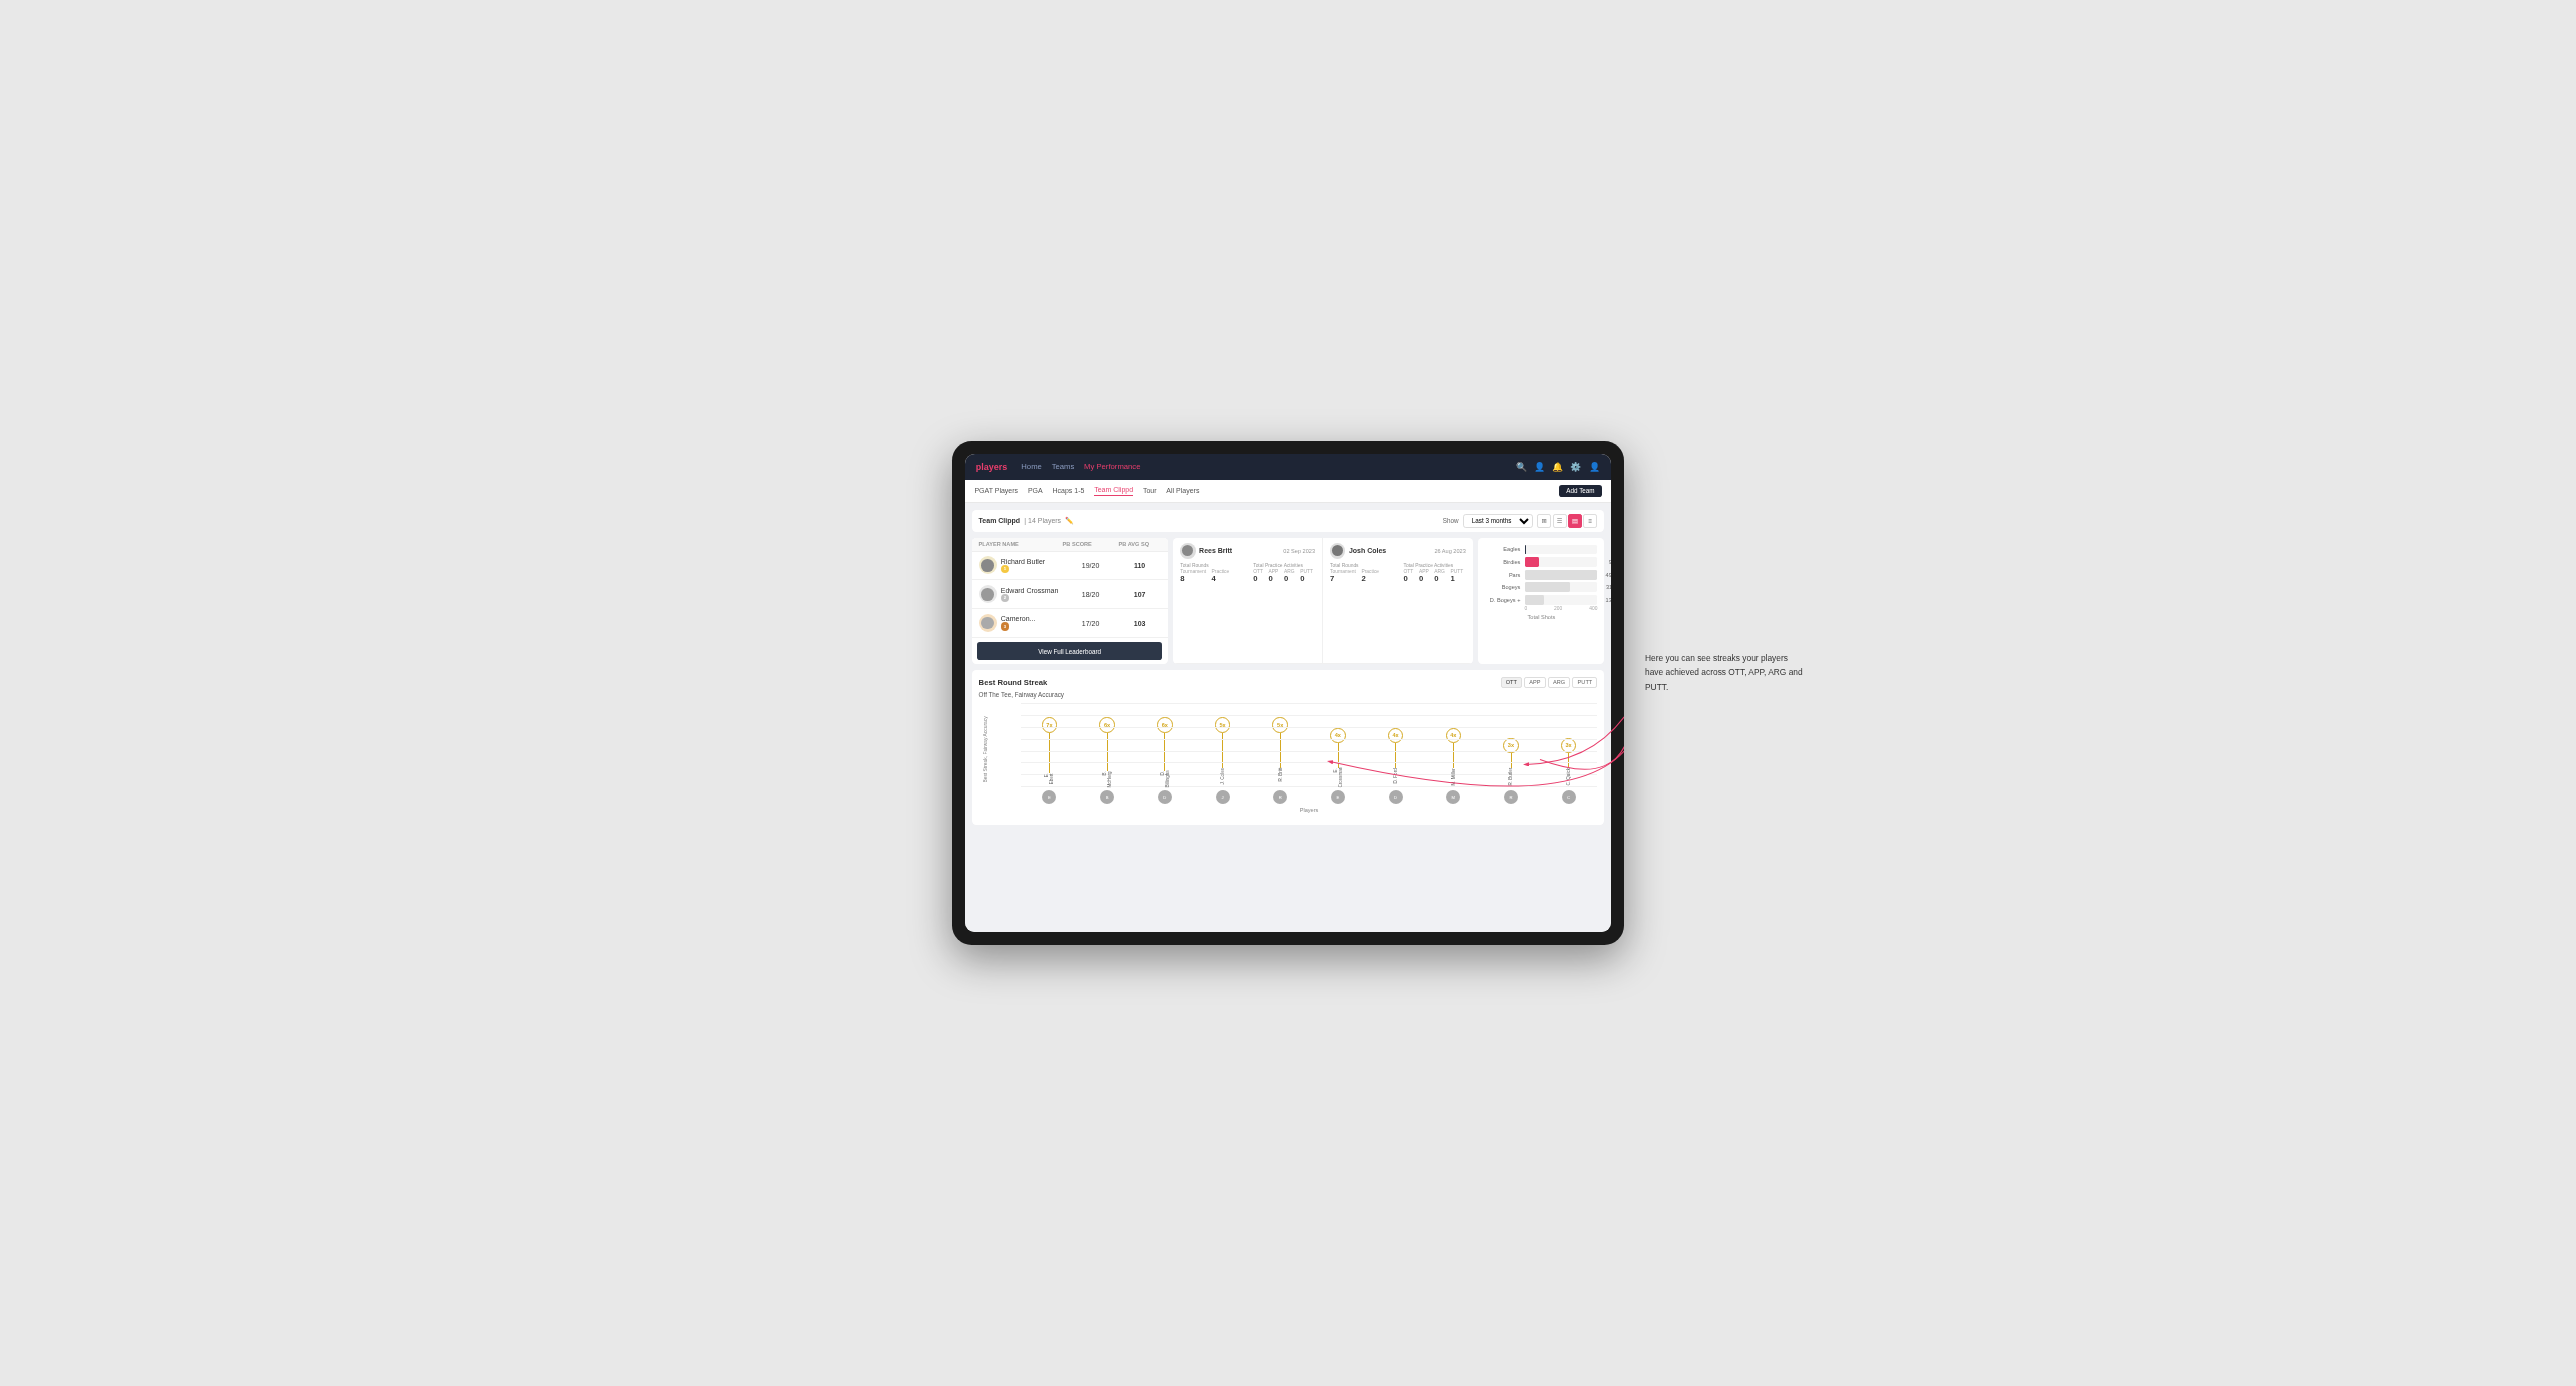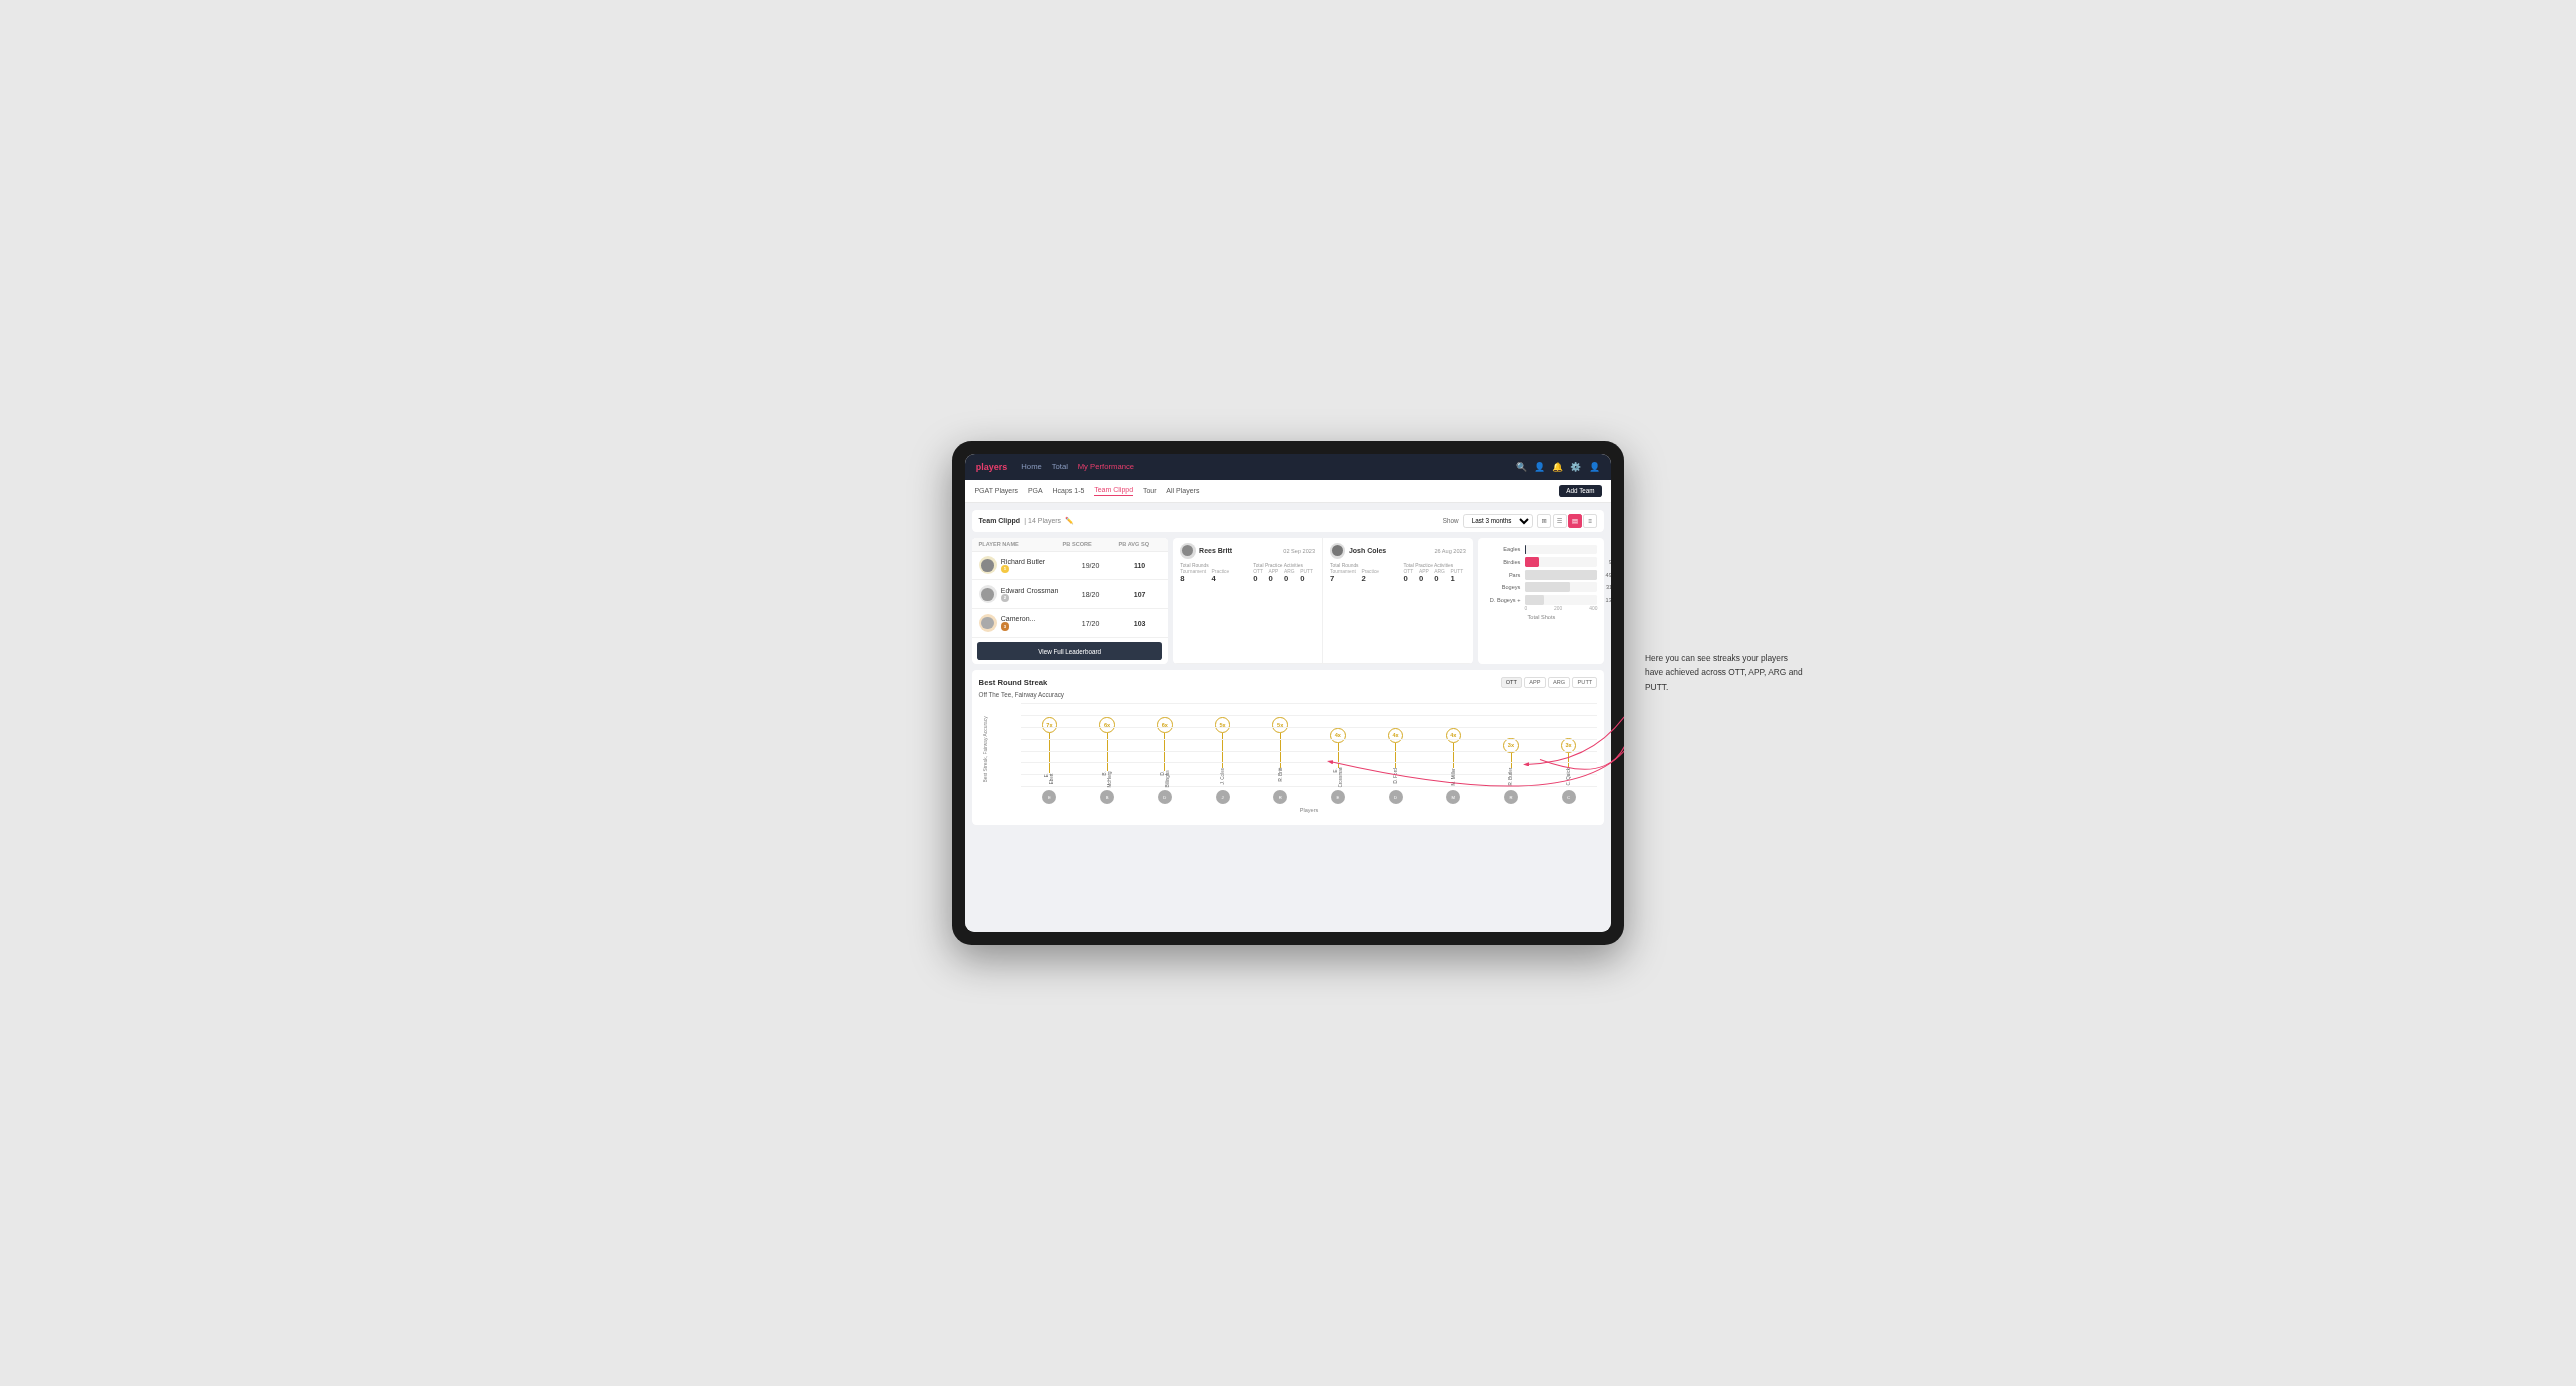--- a/index.html
+++ b/index.html
@@ -466,21 +466,21 @@
 <body>
 
 <div class="outer-wrapper">
   <div class="tablet-frame">
     <div class="tablet-screen">
 
       <div class="nav-bar">
         <div class="nav-logo">players</div>
         <div class="nav-links">
           <span class="nav-link">Home</span>
-          <span class="nav-link">Total</span>
+          <span class="nav-link">Teams</span>
           <span class="nav-link active">My Performance</span>
         </div>
         <div class="nav-icons">
           <span class="nav-icon">🔍</span>
           <span class="nav-icon">👤</span>
           <span class="nav-icon">🔔</span>
           <span class="nav-icon">⚙️</span>
           <span class="nav-icon">👤</span>
         </div>
       </div>

